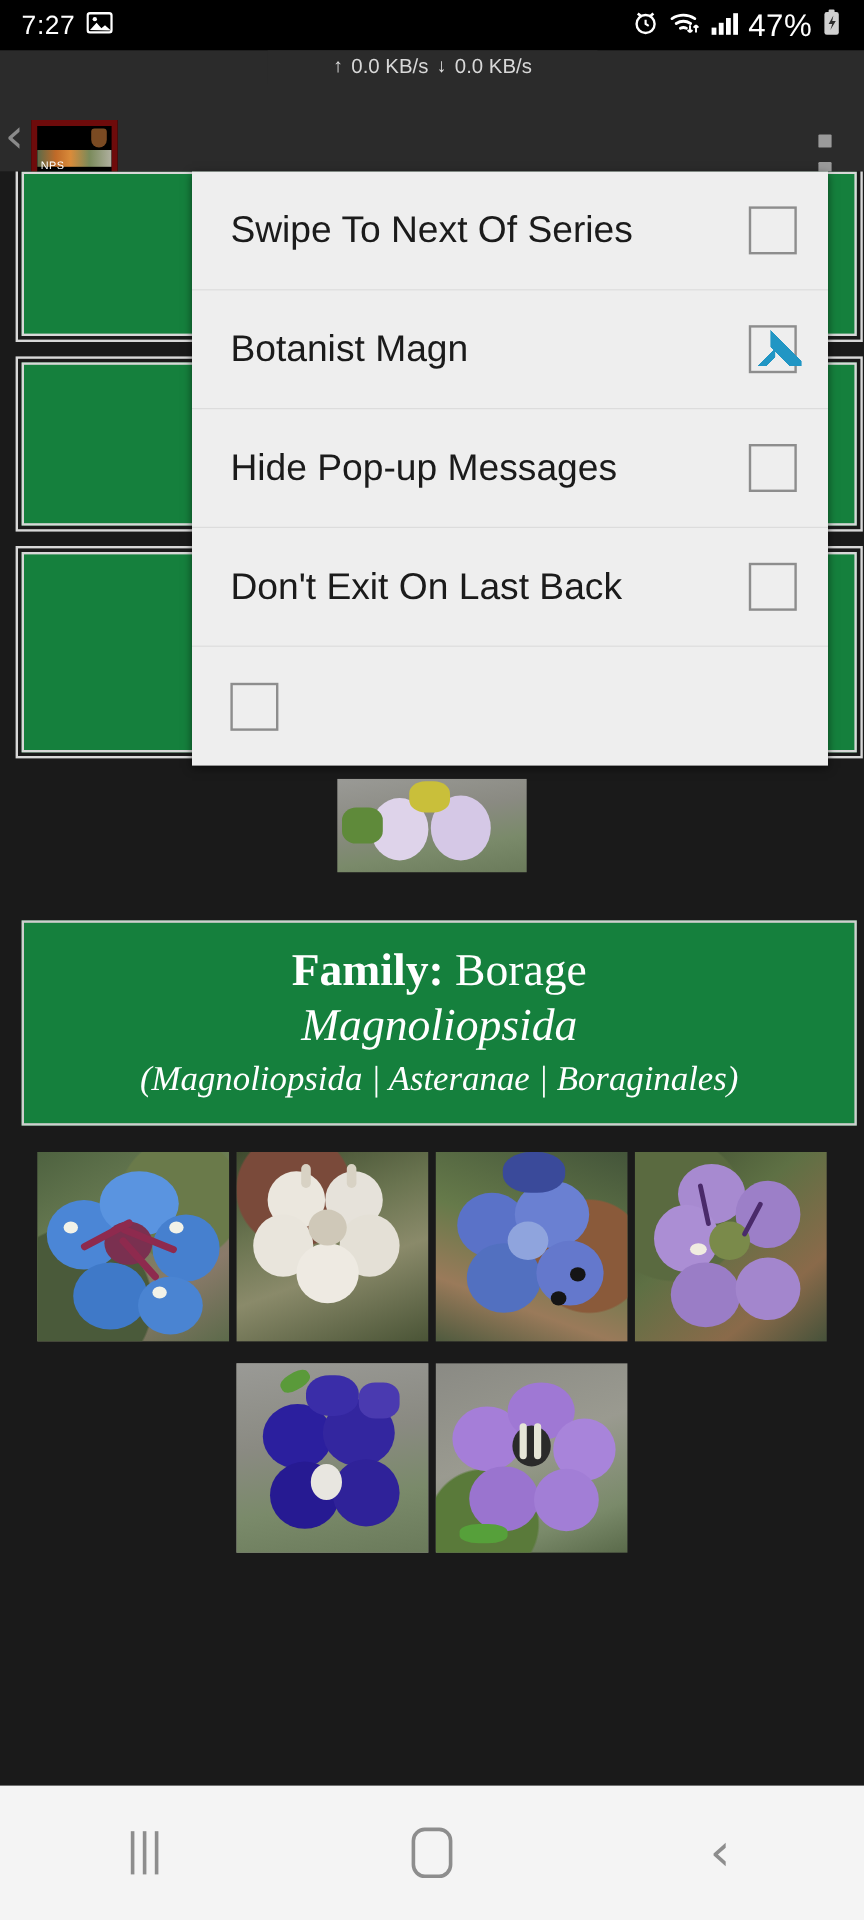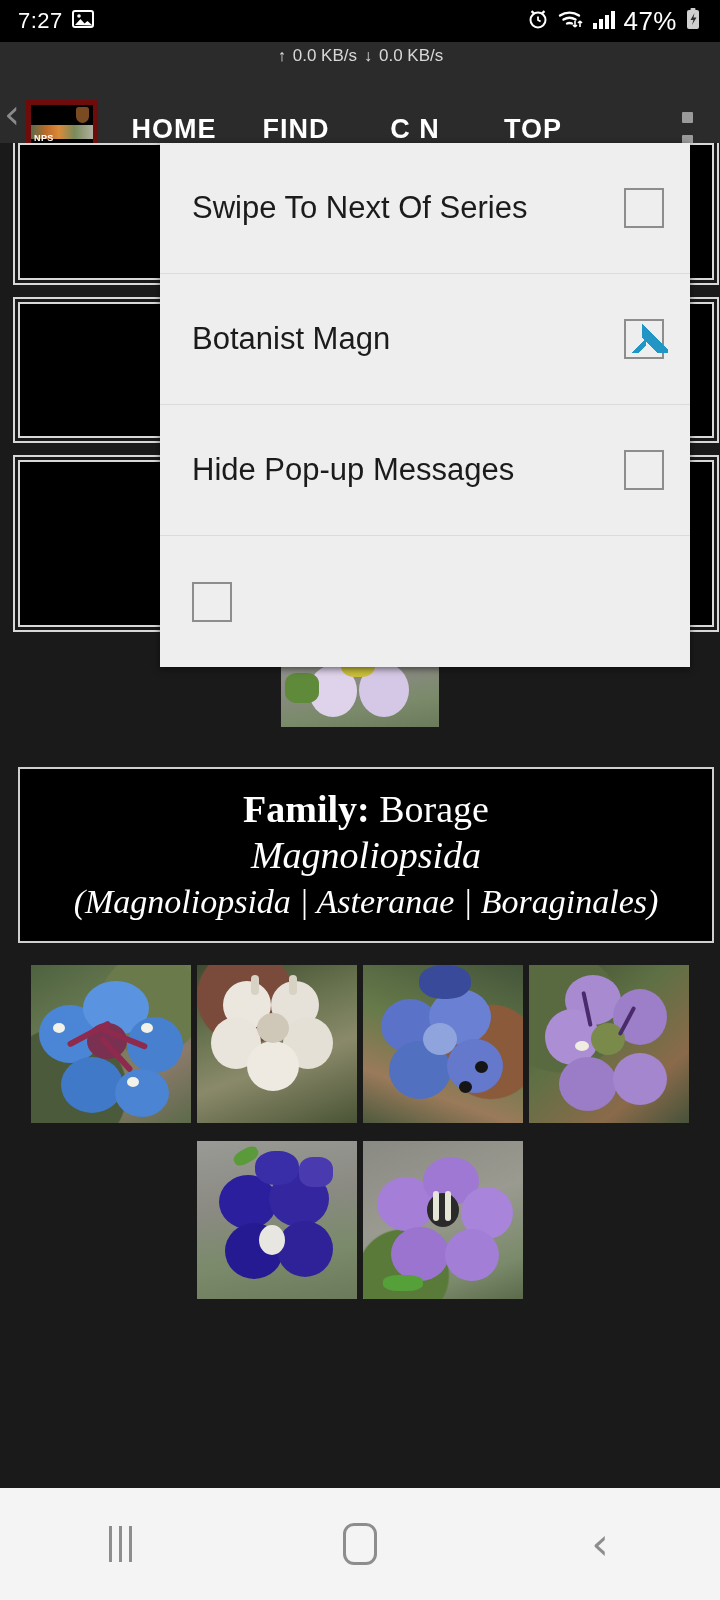--- a/index.html
+++ b/index.html
@@ -48,21 +48,21 @@
     position: absolute; left: 26px; top: 58px;
     width: 72px; height: 74px;
     background: #000; border: 5px solid #6e0b0b;
     overflow: hidden;
   }
   .logo-top {
     height: 20px; position: relative;
     display: flex; align-items: center;
   }
   .logo-nps {
-    color: #fff; font-size: 9px; font-weight: bold;
+    color: #fff; font-size: 9px; font-weight: normal;
     letter-spacing: .4px; margin-left: 3px; margin-top: 45px;
   }
   .logo-arrowhead {
     position: absolute; right: 4px; top: 2px;
     width: 13px; height: 16px; background: #7a4a22;
     border-radius: 3px 3px 7px 7px;
   }
   .logo-strip {
     height: 14px;
     background: linear-gradient(90deg,#5a6b4a 0%,#c06a28 25%,#d98b3a 45%,#7a8a5a 70%,#b0b0a0 100%);
@@ -92,32 +92,32 @@
     border-radius: 1px;
   }
 
   
   .content {
     position: absolute; top: 143px; left: 0; width: 720px; height: 1345px;
     background: #1a1a1a; overflow: hidden;
   }
   .infobox {
     margin: 0 6px 22px 18px;
-    background: #000000;
+    background: #15803d;
     border: 2px solid #d8d8d8;
     outline: 2px solid #d8d8d8; outline-offset: 3px;
     color: #fff; text-align: center;
     font-family: "Liberation Serif", serif;
     padding: 14px 10px 18px 10px;
   }
   .infobox.single { outline: none; border: 2px solid #cfcfcf; }
   .ib-line1 { font-size: 38px; }
   .ib-line1 b { font-weight: bold; }
   .ib-line2 { font-size: 38px; font-style: italic; margin-top: 2px; }
-  .ib-line3 { font-size: 34px; font-style: italic; margin-top: 6px; }
+  .ib-line3 { font-size: 29px; font-style: italic; margin-top: 6px; }
   .box-flower { height: 137px; position: relative; }
   .box-flower .ib-line1 { position: absolute; left: 0; right: 0; bottom: 8px; }
   .box-simple { height: 136px; }
   .box-simple .ib-line1 { font-size: 44px; font-weight: bold; margin-top: 6px; }
   .box-simple .ib-line3 { font-size: 32px; font-style: normal; margin-top: 10px; }
   .box-order { height: 167px; position: relative; }
   .box-order .ib-line3 { position: absolute; left: 0; right: 0; bottom: 12px; font-size: 33px; }
 
   .thumb-row {
     display: flex; justify-content: center; gap: 6px; margin: 0 0 18px 0;
@@ -157,21 +157,21 @@
 
   
   .popup {
     position: absolute; left: 160px; top: 143px;
     width: 530px;
     background: #eeeeee;
     box-shadow: 0 2px 7px rgba(0,0,0,.55);
     z-index: 40;
   }
   .menu-item {
-    height: 131px;
+    height: 99px;
     display: flex; align-items: center;
     padding: 0 26px 0 32px;
     border-bottom: 1px solid #dcdcdc;
   }
   .menu-item:last-child { border-bottom: none; }
   .menu-label {
     flex: 1; color: #1b1b1b; font-size: 31px;
     font-family: "Liberation Sans", sans-serif;
     white-space: nowrap;
   }
@@ -265,26 +265,20 @@
 
     <div class="logo">
       <div class="logo-top">
         <span class="logo-nps">NPS</span>
         <span class="logo-arrowhead"></span>
       </div>
       <div class="logo-strip"></div>
       <div class="logo-cnm">CNM</div>
     </div>
 
-    <div class="tb-items">
-      <div class="tb-item tb-home">HOME</div>
-      <div class="tb-item tb-find">FIND</div>
-      <div class="tb-item tb-cn">C N</div>
-      <div class="tb-item tb-top">TOP</div>
-    </div>
 
     <div class="tb-overflow">
       <span></span>
       <span></span>
       <span></span>
     </div>
   </div>
 
   <div class="netstrip">
     <span class="arw">↑</span>
@@ -428,20 +422,24 @@
     </div>
     <div class="menu-item">
       <span class="menu-label">Botanist Magn</span>
       <span class="cbox checked"></span>
     </div>
     <div class="menu-item">
       <span class="menu-label">Hide Pop-up Messages</span>
       <span class="cbox"></span>
     </div>
     <div class="menu-item">
+      <span class="menu-label">Don't Exit On Last Back</span>
+      <span class="cbox"></span>
+    </div>
+    <div class="menu-item">
       <span class="cbox"></span>
     </div>
   </div>
 
   <div class="navbar">
     <div class="nav-btn">
       <span class="nav-recents">
         <i></i>
           <i></i>
           <i></i>

